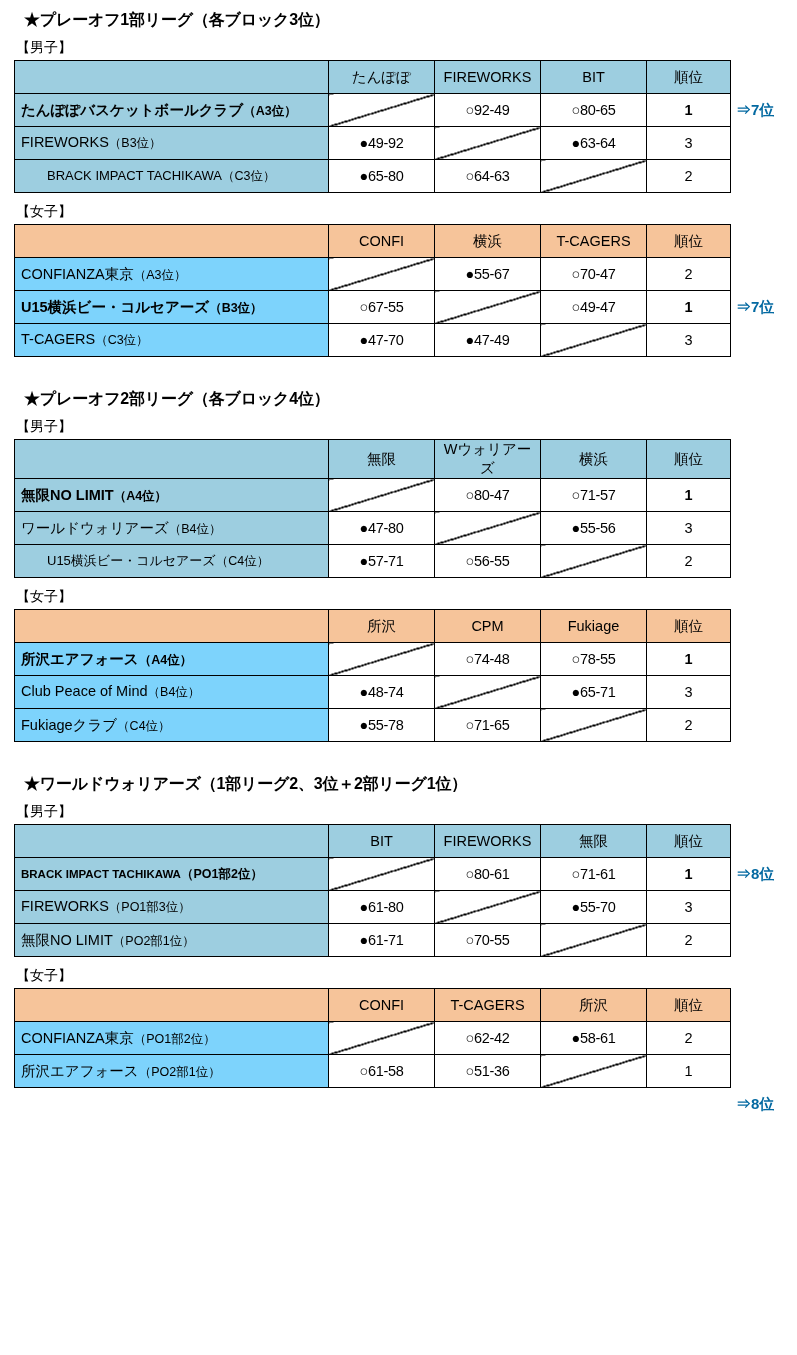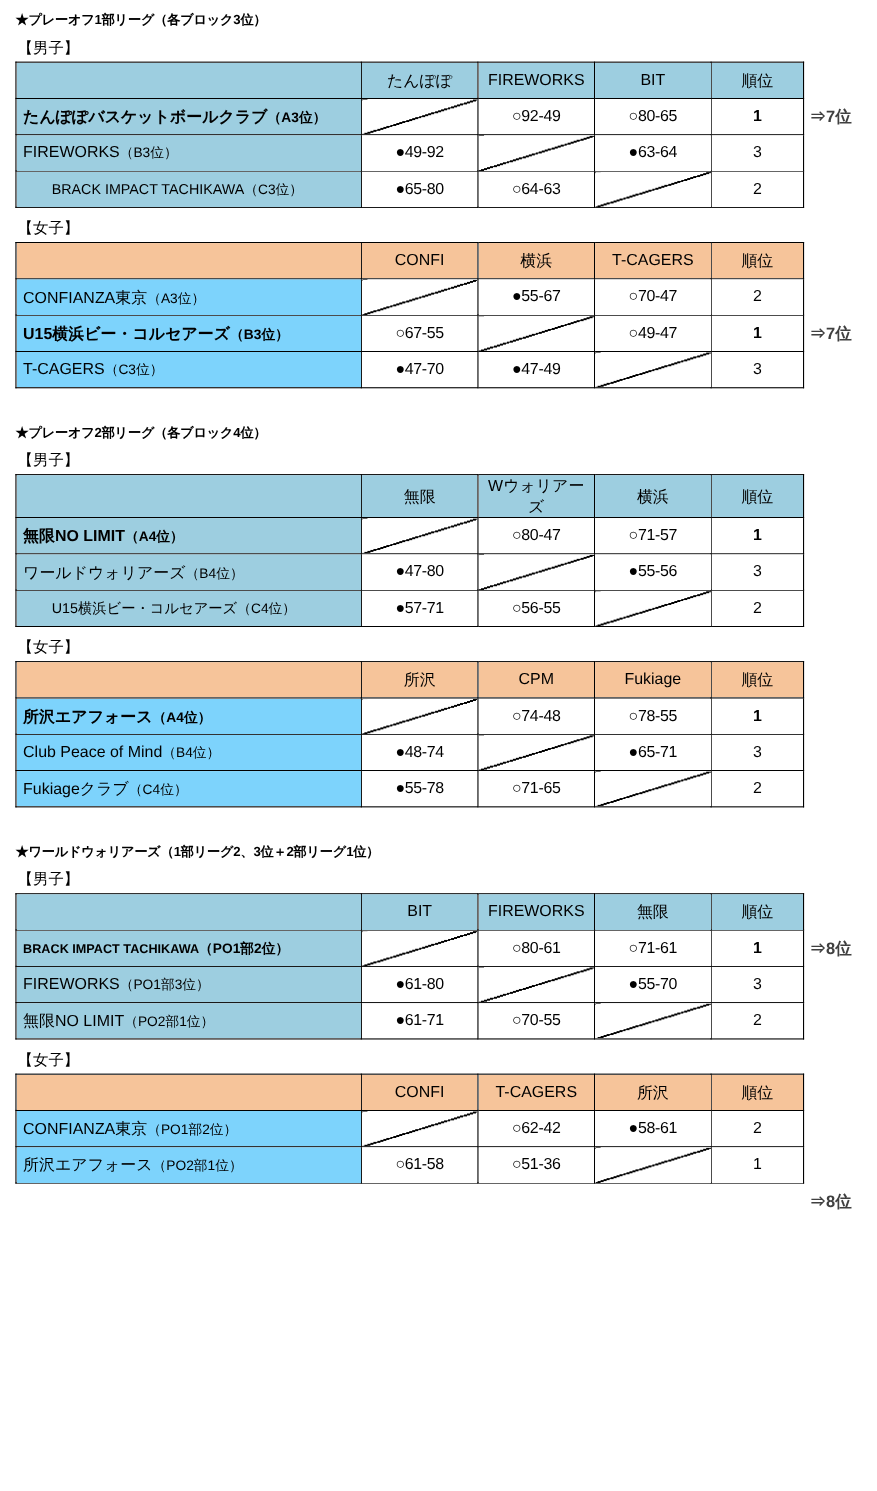--- a/index.html
+++ b/index.html
@@ -16,23 +16,23 @@
     overflow: hidden;
   }
   .page {
     padding: 10px 14px;
     box-sizing: border-box;
   }
   .section {
     margin-bottom: 6px;
   }
   .section-title {
-    font-size: 12px;
+    font-size: 16px;
     font-weight: bold;
-    margin: 0 0 8px 0;
+    margin: 0 0 8px 10px;
     letter-spacing: -0.2px;
   }
   .gender-label {
     font-size: 14px;
     margin: 2px 0 3px 2px;
     font-weight: normal;
   }
   .table-wrap {
     position: relative;
     display: flex;
@@ -82,21 +82,21 @@
     background-image: linear-gradient(to bottom right,
         rgba(0,0,0,0) 0%, rgba(0,0,0,0) calc(50% - 0.8px),
         #000 calc(50% - 0.8px), #000 calc(50% + 0.8px),
         rgba(0,0,0,0) calc(50% + 0.8px), rgba(0,0,0,0) 100%);
   }
   .score { font-size: 14.5px; letter-spacing: -0.3px; white-space: nowrap; }
   .rank { font-size: 14.5px; }
   .rank.bold { font-weight: bold; }
 
   .note {
-    color: #404040;
+    color: #0369a1;
     font-weight: bold;
     font-size: 15px;
     white-space: nowrap;
     position: absolute;
     left: 722px;
   }
   .spacer-lg { height: 26px; }
   .spacer-sm { height: 8px; }
 </style>
 </head>

